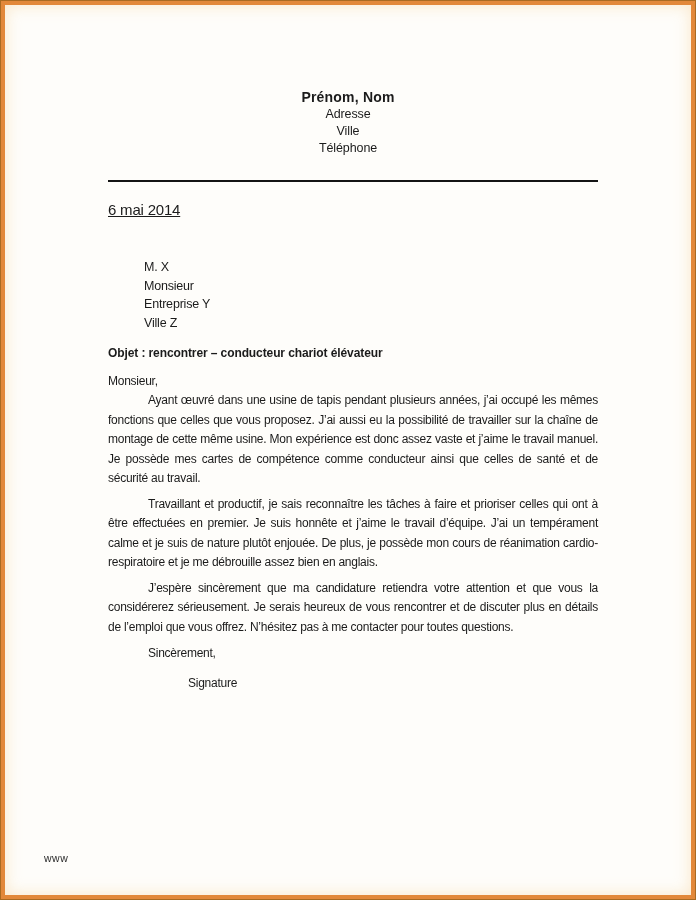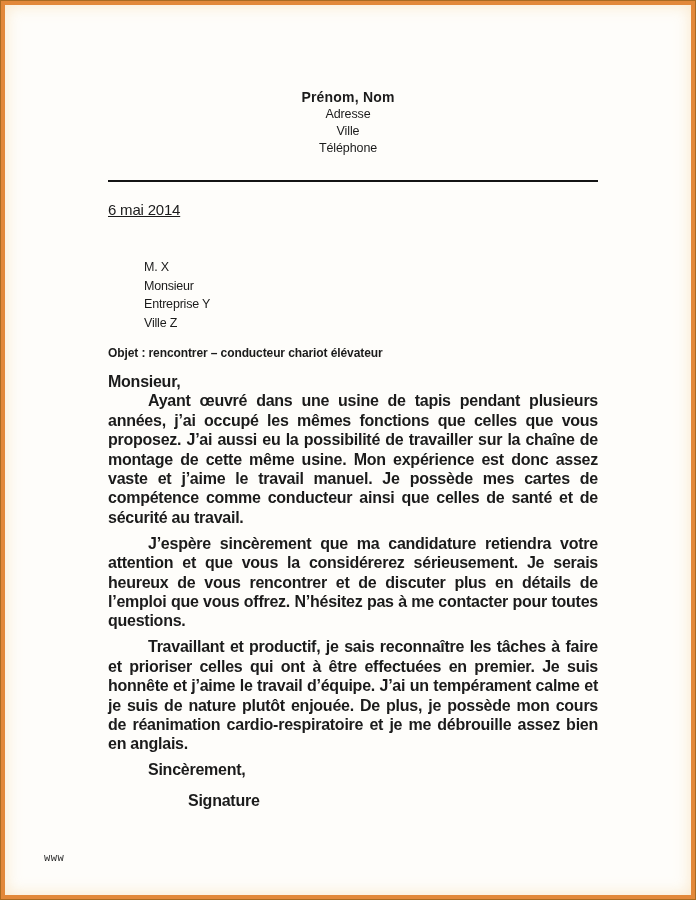--- a/index.html
+++ b/index.html
@@ -80,25 +80,24 @@
     font-weight: bold;
     line-height: 19px;
     letter-spacing: -0.1px;
   }
 
   .body {
     position: absolute;
     top: 367px;
     left: 103px;
     width: 490px;
-    font-size: 16px;
+    font-size: 12px;
     line-height: 19.4px;
     letter-spacing: -0.25px;
     text-align: justify;
-    font-weight: bold;
   }
   .salutation { margin: 0; text-align: left; }
   .para {
     margin: 0 0 6.5px 0;
     text-indent: 40px;
   }
   .closing {
     margin: 0 0 6.5px 0;
     text-indent: 40px;
     text-align: left;
@@ -109,21 +108,20 @@
     margin-top: 11px;
   }
 
   .watermark {
     position: absolute;
     top: 847px;
     left: 39px;
     font-size: 10.5px;
     letter-spacing: 0.5px;
     color: #2b2b2b;
-    font-family: Liberation Mono, monospace;
   }
 </style>
 </head>
 <body>
 
 <div class="page">
 
   <div class="header">
     <div class="header-name">Prénom, Nom</div>
     <div class="contact-line first">Adresse</div>
@@ -140,21 +138,21 @@
     <div>Monsieur</div>
     <div>Entreprise Y</div>
     <div>Ville Z</div>
   </div>
 
   <div class="subject">Objet : rencontrer – conducteur chariot élévateur</div>
 
   <div class="body">
     <div class="salutation">Monsieur,</div>
     <p class="para">Ayant œuvré dans une usine de tapis pendant plusieurs années, j’ai occupé les mêmes fonctions que celles que vous proposez.  J’ai aussi eu la possibilité de travailler sur la chaîne de montage de cette même usine.  Mon expérience est donc assez vaste et j’aime le travail manuel. Je possède mes cartes de compétence comme conducteur ainsi que celles de santé et de sécurité au travail.</p>
+    <p class="para">Travaillant et productif, je sais reconnaître les tâches à faire et prioriser celles qui ont à être effectuées en premier. Je suis honnête et j’aime le travail d’équipe. J’ai un tempérament calme et je suis de nature plutôt enjouée.  De plus, je possède mon cours de réanimation cardio-respiratoire et je me débrouille assez bien en anglais.</p>
     <p class="para">J’espère sincèrement que ma candidature retiendra votre attention et que vous la considérerez sérieusement. Je serais heureux de vous rencontrer et de discuter plus en détails de l’emploi que vous offrez. N’hésitez pas à me contacter pour toutes questions.</p>
-    <p class="para">Travaillant et productif, je sais reconnaître les tâches à faire et prioriser celles qui ont à être effectuées en premier. Je suis honnête et j’aime le travail d’équipe. J’ai un tempérament calme et je suis de nature plutôt enjouée.  De plus, je possède mon cours de réanimation cardio-respiratoire et je me débrouille assez bien en anglais.</p>
     <div class="closing">Sincèrement,</div>
     <div class="signature">Signature</div>
   </div>
 
   <div class="watermark">www</div>
 
 </div>
 
 </body></html>

